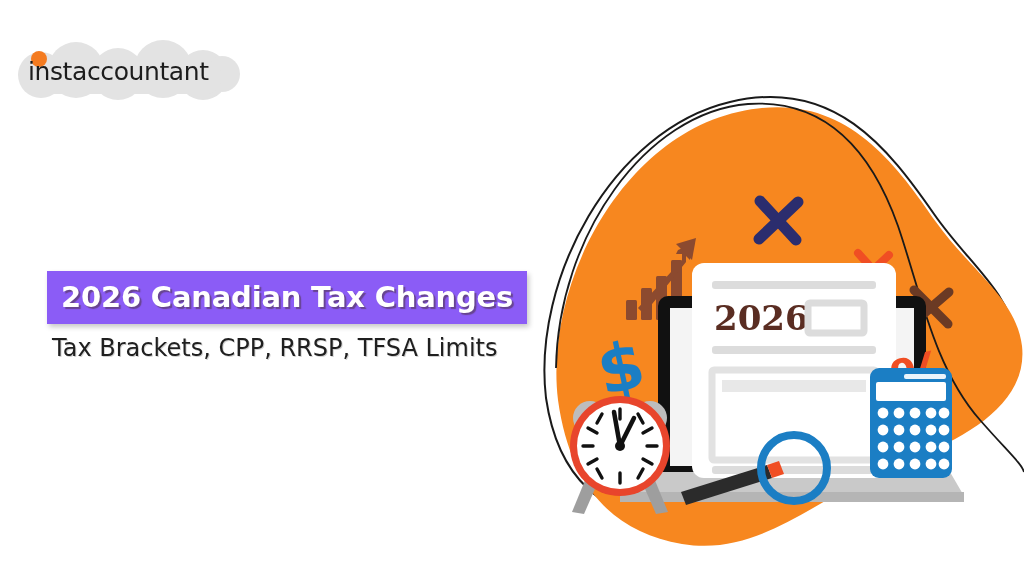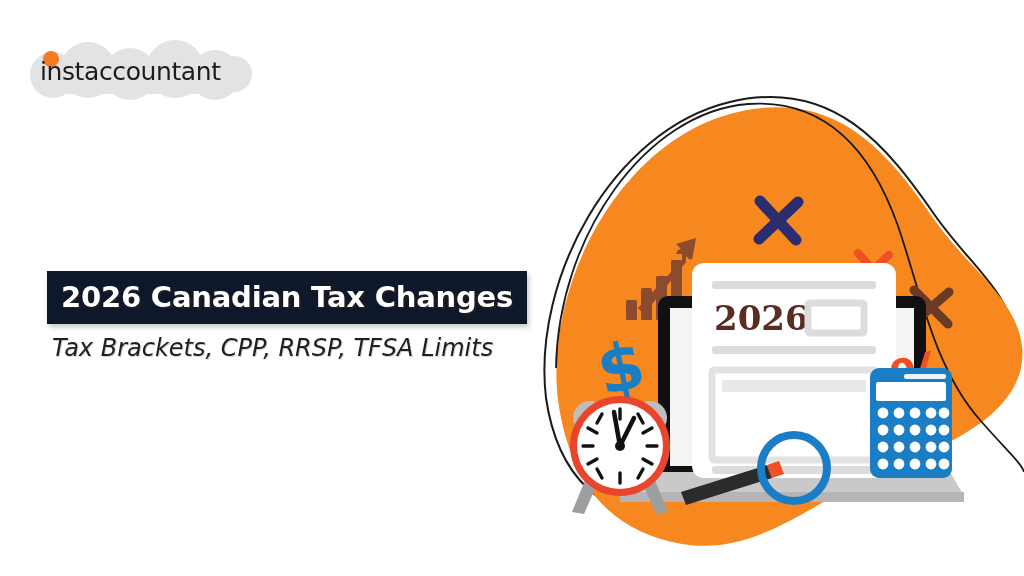--- a/index.html
+++ b/index.html
@@ -14,21 +14,21 @@
     position: relative;
     width: 1024px;
     height: 576px;
     background: #ffffff;
     overflow: hidden;
   }
 
   
   #logo {
     position: absolute;
-    left: 28px;
+    left: 16px;
     top: 38px;
     width: 225px;
     height: 62px;
   }
   #logo .blobs { position: absolute; inset: 0; }
   #logo .blobs span {
     position: absolute;
     background: #e3e3e3;
     border-radius: 50%;
   }
@@ -55,40 +55,39 @@
 
   
   #headline-wrap {
     position: absolute;
     left: 47px;
     top: 271px;
   }
   #title-banner {
     position: relative;
     display: inline-block;
-    background: #0f172a;
+    background: #8b5cf6;
     padding: 9px 14px 10px 14px;
     box-shadow: 2px 3px 5px rgba(0,0,0,0.22);
   }
   #title-text {
     font-family: "DejaVu Sans", sans-serif;
     font-size: 29px;
     font-weight: 700;
     letter-spacing: -0.2px;
     color: #ffffff;
     white-space: nowrap;
     text-shadow: 2px 2px 1px rgba(60,40,20,0.45);
   }
   #subtitle {
     position: absolute;
     left: 52px;
     top: 334px;
     font-family: "DejaVu Sans", sans-serif;
     font-size: 24px;
-    font-style: italic;
     font-weight: 400;
     color: #1f1f1f;
     white-space: nowrap;
     text-shadow: 1px 1px 0 rgba(0,0,0,0.18);
   }
 
   
   #illustration {
     position: absolute;
     left: 516px;

